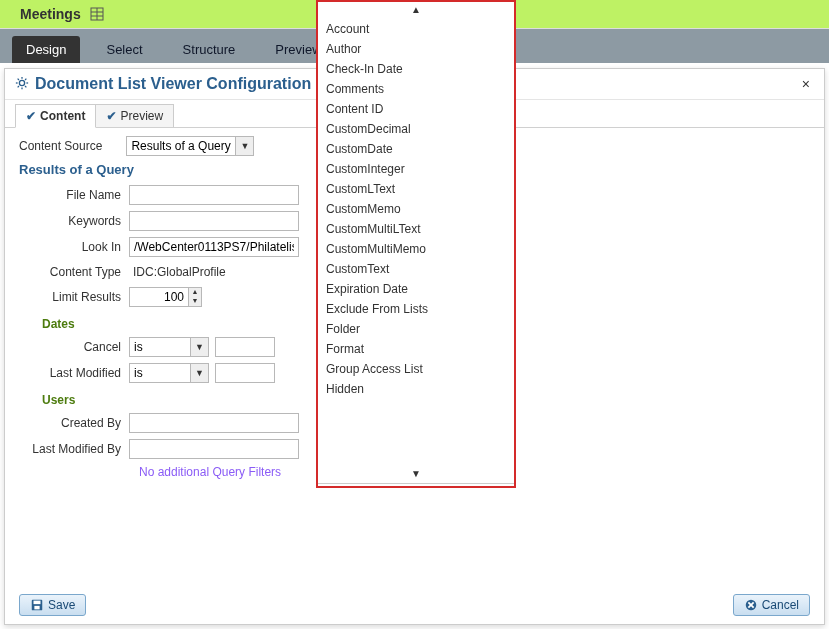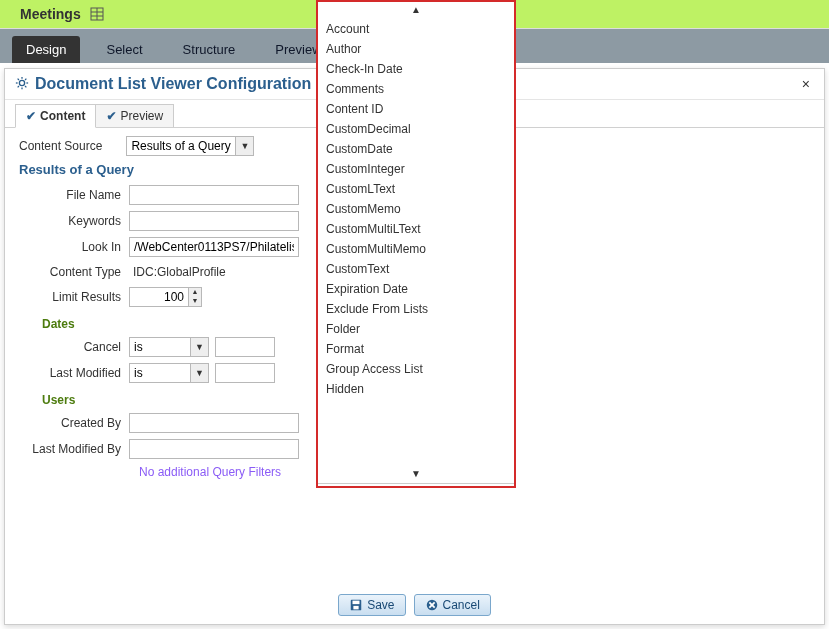--- a/index.html
+++ b/index.html
@@ -265,21 +265,21 @@
     white-space: nowrap;
   }
   .dd-sep {
     border-top: 1px solid #ccc;
     margin: 2px 0;
   }
   .modal-footer {
     padding: 8px 14px;
     text-align: right;
     display: flex;
-    justify-content: center;
+    justify-content: space-between;
     gap: 8px;
   }
   .btn {
     border: 1px solid #7aa7cc;
     background: linear-gradient(#eaf3fb, #c9def0);
     border-radius: 3px;
     padding: 3px 10px;
     font-size: 12px;
     cursor: pointer;
     display: inline-flex;

